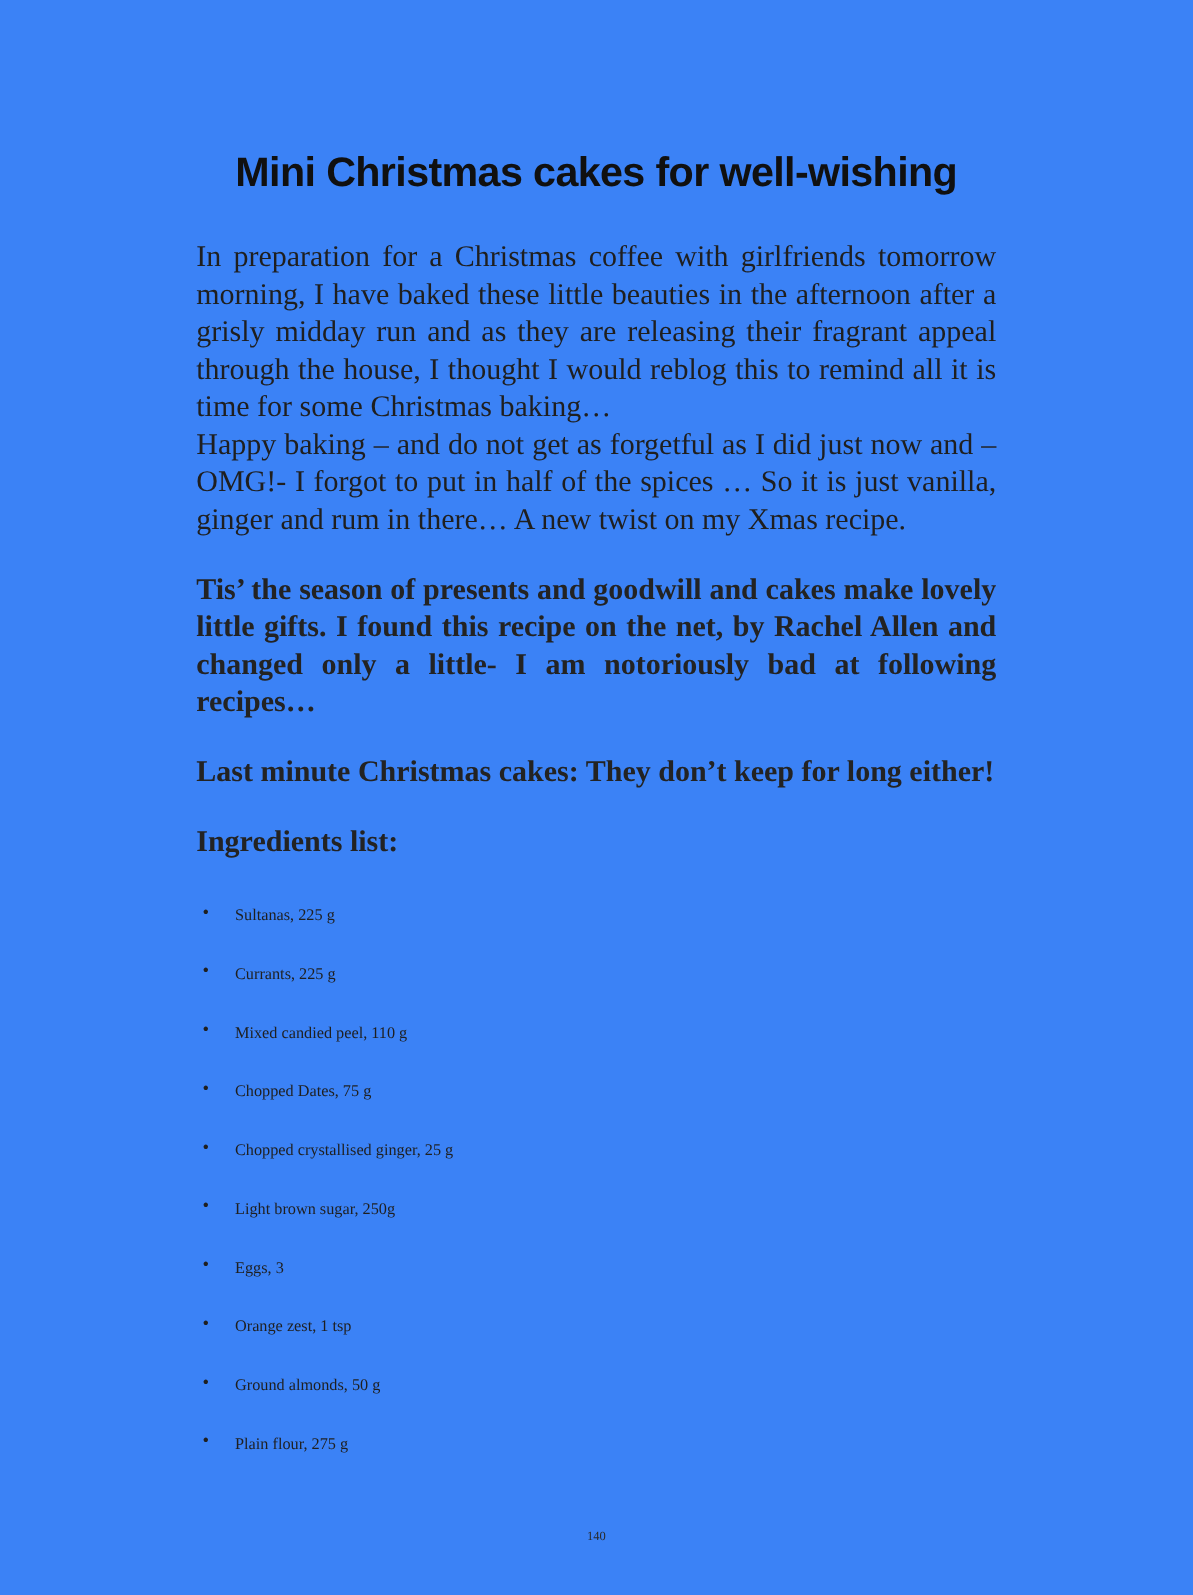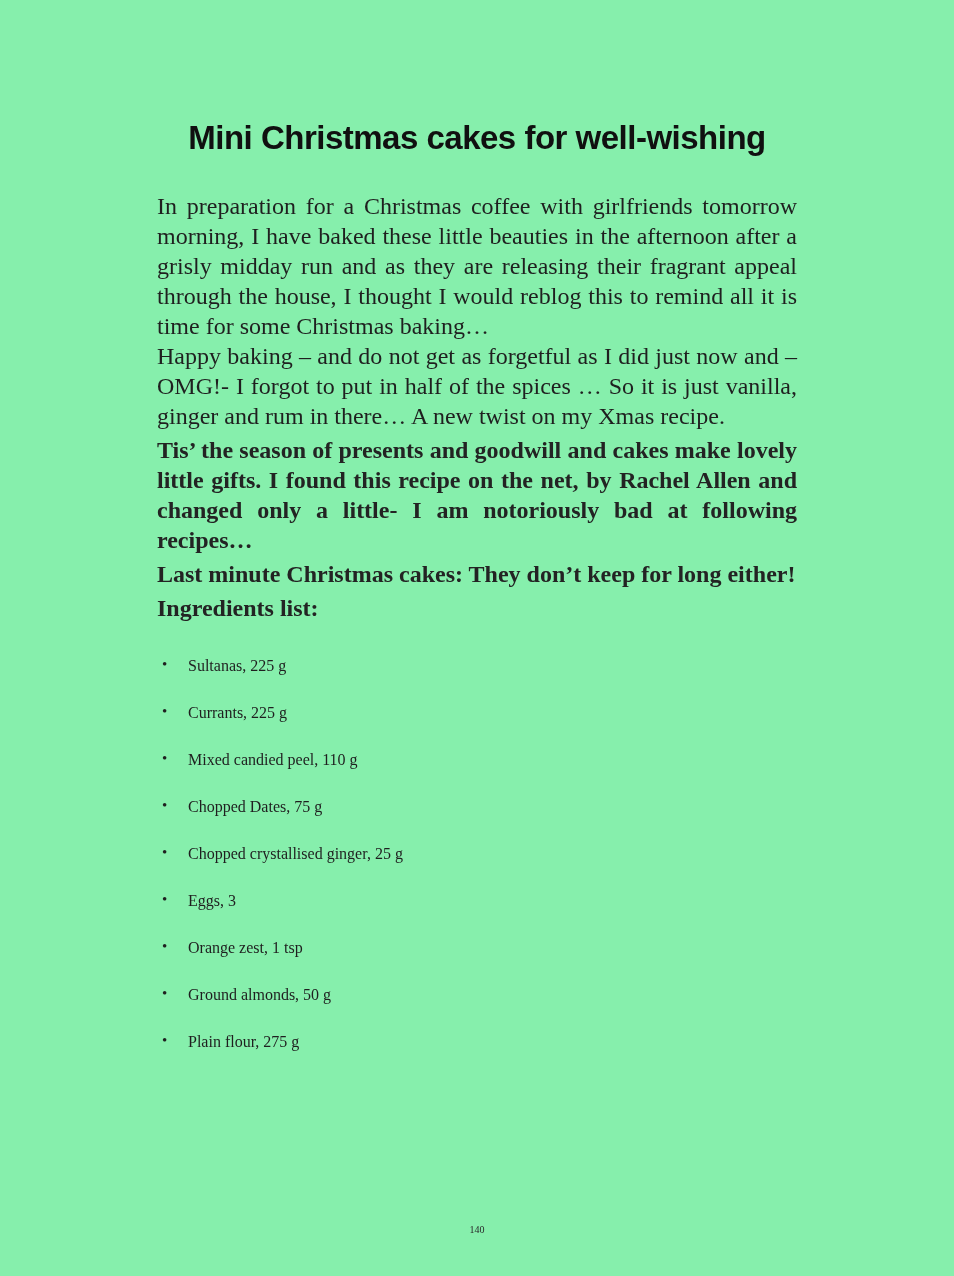--- a/index.html
+++ b/index.html
@@ -4,21 +4,21 @@
 <style>
   html, body {
     margin: 0;
     padding: 0;
     background: #ffffff;
   }
   .page {
     position: relative;
     width: 954px;
     height: 1276px;
-    background: #86efac;
+    background: #3b82f6;
     box-sizing: border-box;
     font-family: "Liberation Serif", serif;
     color: #1f1f1f;
     overflow: hidden;
   }
   .content {
     position: absolute;
     left: 157px;
     top: 118px;
     width: 640px;
@@ -40,31 +40,31 @@
   }
   .just {
     text-align: justify;
     text-justify: inter-word;
   }
   .bold {
     font-weight: 700;
     color: #232323;
   }
   .spaced {
-    margin-top: 4px;
+    margin-top: 26px;
   }
   .ingredients {
     list-style: none;
     margin: 28px 0 0 0;
     padding: 0;
   }
   .ingredient {
     position: relative;
     padding-left: 31px;
-    font-size: 16px;
+    font-size: 13px;
     line-height: 30px;
     margin-bottom: 17px;
   }
   .bullet {
     position: absolute;
     left: 5px;
     top: -2px;
   }
   .bullet::before {
     content: "\2022";
@@ -97,20 +97,21 @@
     <p class="body bold spaced">Last minute Christmas cakes: They don’t keep for long either!</p>
 
     <p class="body bold spaced">Ingredients list:</p>
 
     <ul class="ingredients">
       <li class="ingredient"><span class="bullet"></span><span>Sultanas, 225 g</span></li>
       <li class="ingredient"><span class="bullet"></span><span>Currants, 225 g</span></li>
       <li class="ingredient"><span class="bullet"></span><span>Mixed candied peel, 110 g</span></li>
       <li class="ingredient"><span class="bullet"></span><span>Chopped Dates, 75 g</span></li>
       <li class="ingredient"><span class="bullet"></span><span>Chopped crystallised ginger, 25 g</span></li>
+      <li class="ingredient"><span class="bullet"></span><span>Light brown sugar, 250g</span></li>
       <li class="ingredient"><span class="bullet"></span><span>Eggs, 3</span></li>
       <li class="ingredient"><span class="bullet"></span><span>Orange zest, 1 tsp</span></li>
       <li class="ingredient"><span class="bullet"></span><span>Ground almonds, 50 g</span></li>
       <li class="ingredient"><span class="bullet"></span><span>Plain flour, 275 g</span></li>
     </ul>
 
   </div>
 
   <div class="page-number">140</div>
 </div>

